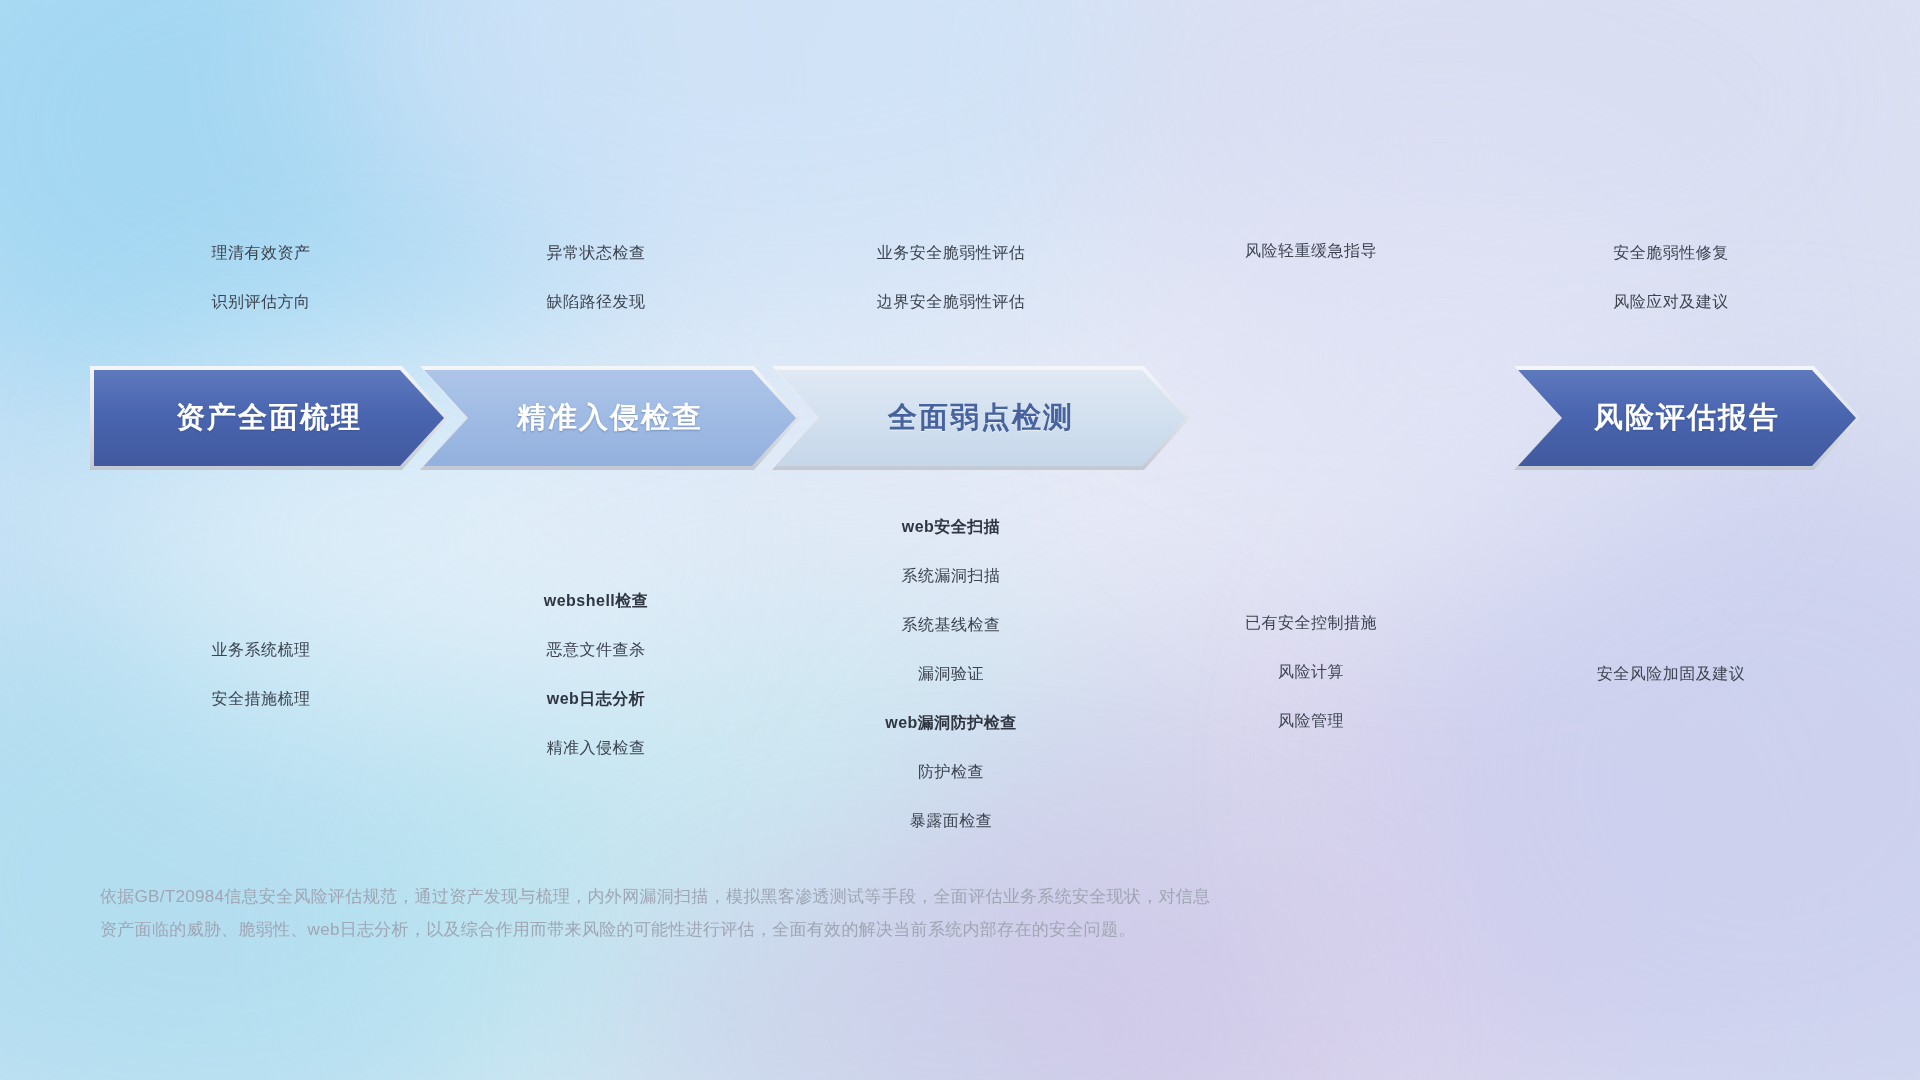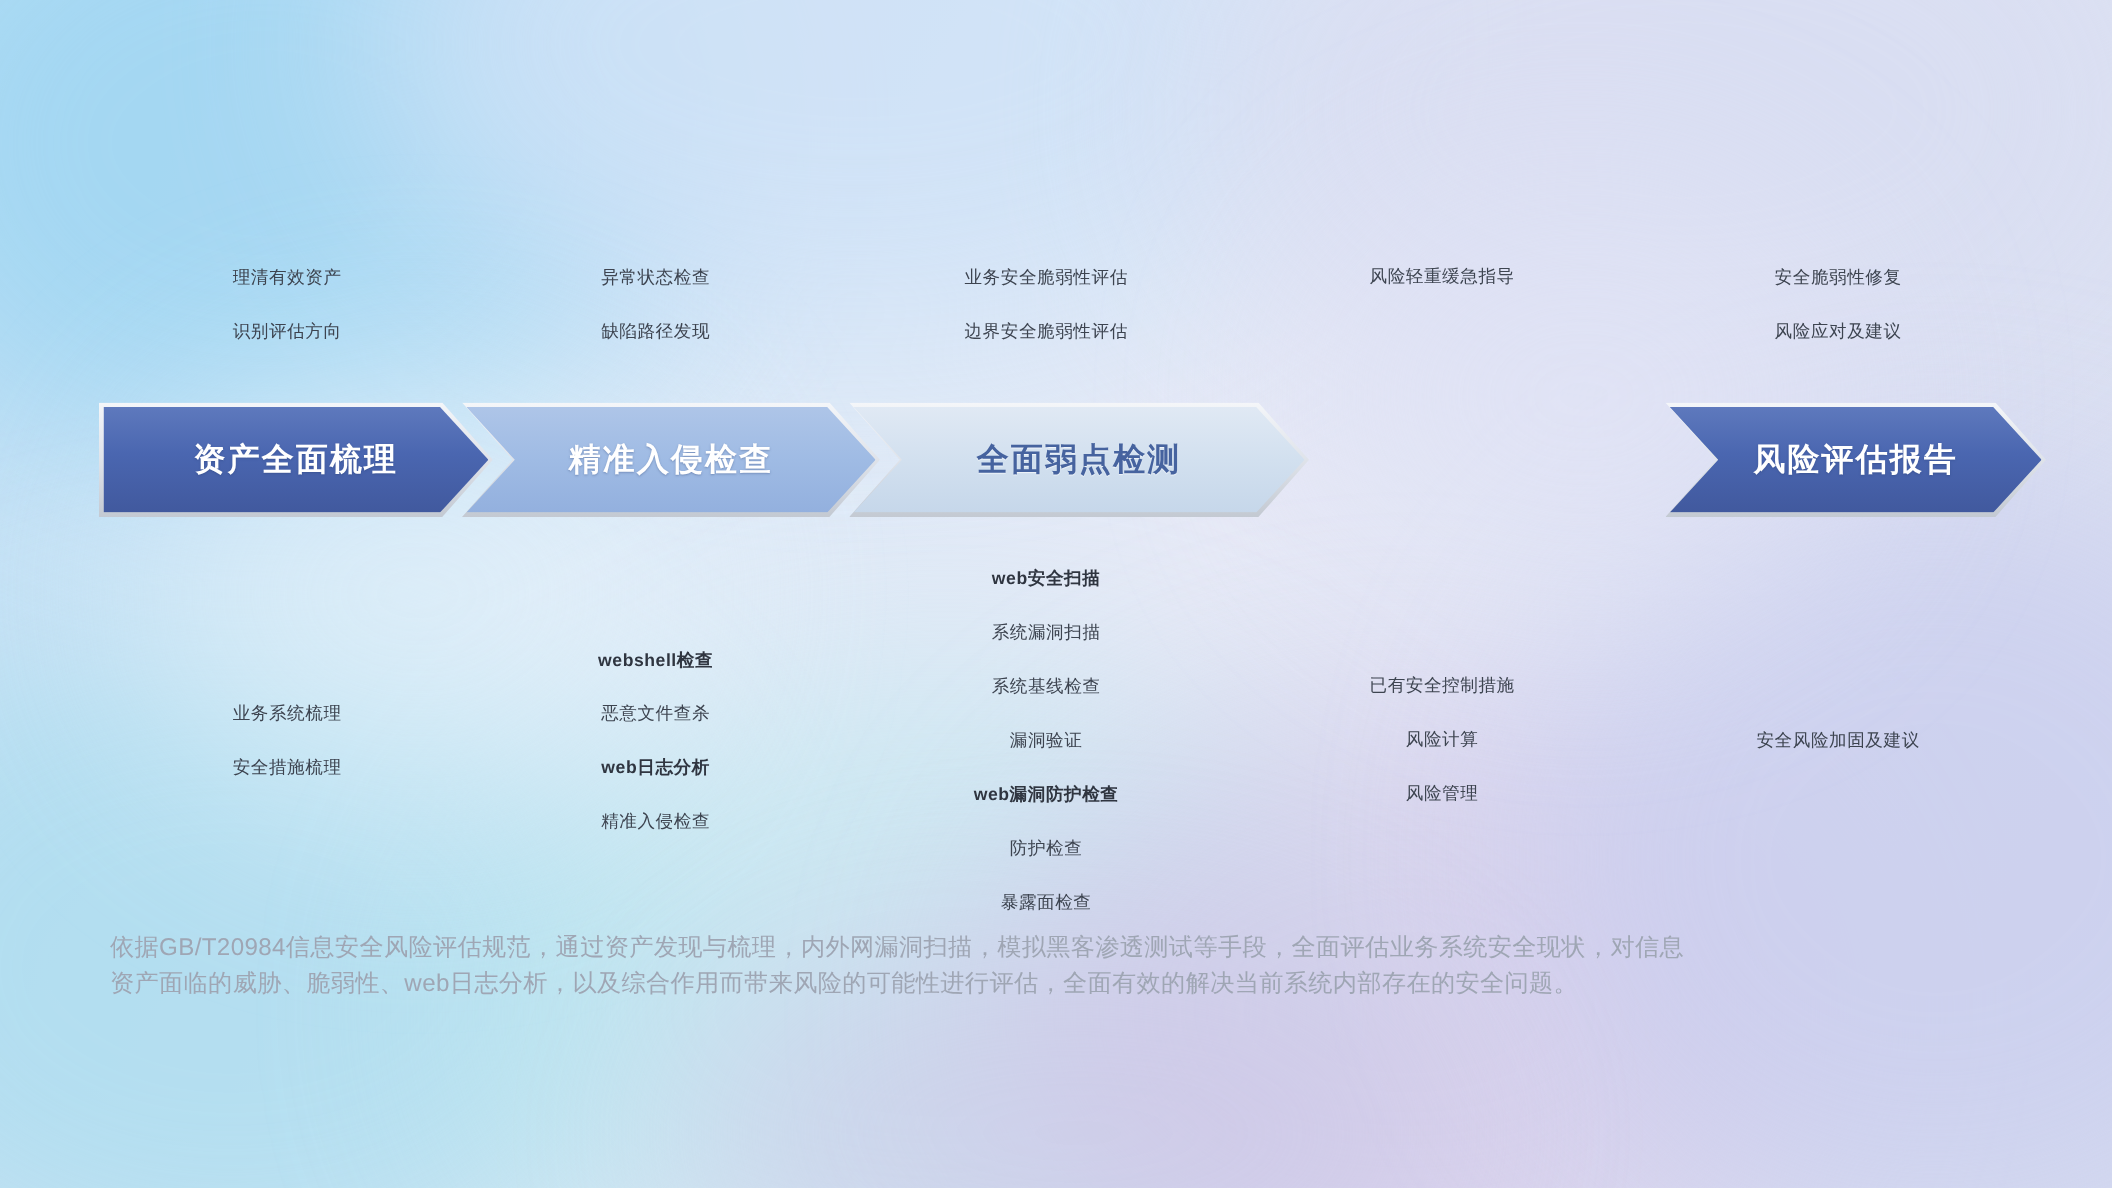--- a/index.html
+++ b/index.html
@@ -75,23 +75,23 @@
 
   .fill-dark{background:linear-gradient(180deg,#5e79bd 0%,#4a66b0 45%,#41599e 100%);}
   .fill-mid {background:linear-gradient(180deg,#aec5e8 0%,#9fbbe4 50%,#93b0de 100%);}
   .fill-light{background:linear-gradient(180deg,#e0e9f4 0%,#d2e0ef 50%,#c6d7ea 100%);}
 
   .t-white{color:#ffffff;text-shadow:0 1px 2px rgba(40,60,110,.35);}
   .t-blue{color:#46639f;text-shadow:0 1px 1px rgba(255,255,255,.7);}
 
   
   #footer{
-    position:absolute;left:100px;top:844px;width:1520px;
+    position:absolute;left:100px;top:880px;width:1520px;
     color:#9fa6b4;
-    font-size:22px;line-height:33px;
+    font-size:17px;line-height:33px;
     letter-spacing:.3px;
   }
   #footer div{white-space:nowrap;}
 </style>
 </head>
 <body>
 
 <div id="bg">
   <div class="bg-base"></div>
   <div class="blob b1"></div>

